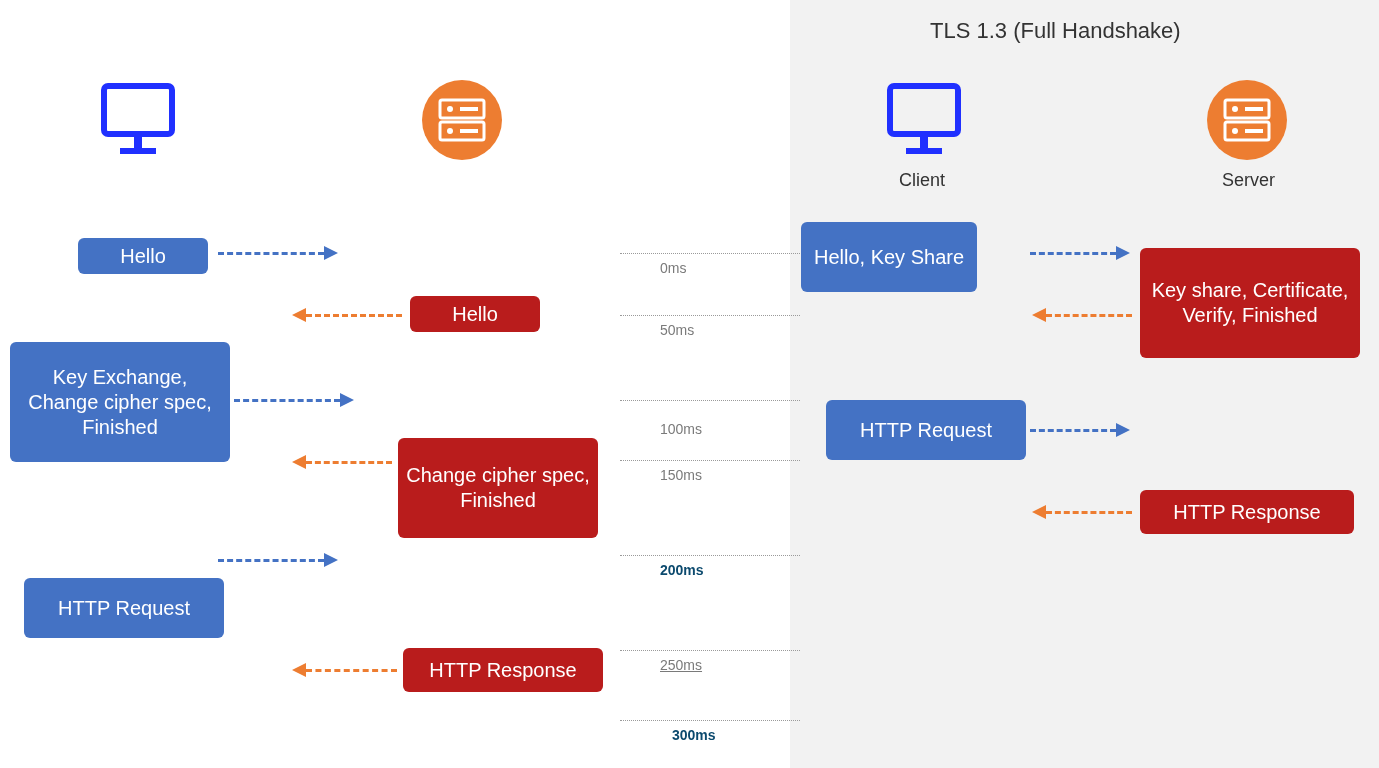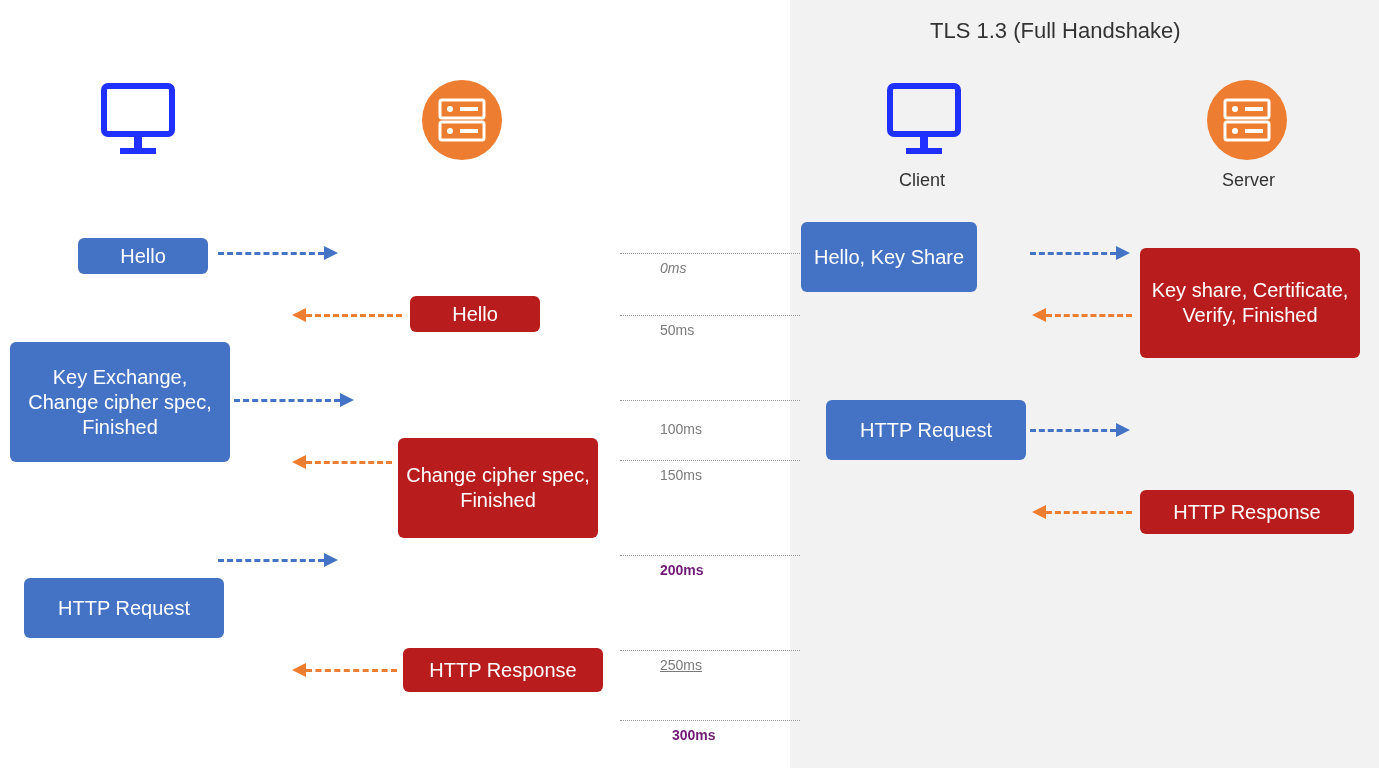--- a/index.html
+++ b/index.html
@@ -68,21 +68,21 @@
     position:absolute;
     border-top: 1px dotted #9a9a9a;
     width: 180px;
     left: 620px;
   }
   .tlabel {
     position:absolute; left: 660px;
     font-size: 14px;
     color: #7a7a7a;
   }
-  .tlabel.hl { color:#701a75; font-weight:600; }
+  .tlabel.hl { color:#0c4a6e; font-weight:600; }
 </style>
 </head>
 <body>
 
 <div class="right-bg"></div>
 <div class="title13">TLS 1.3 (Full Handshake)</div>
 
 <div class="client-icon" style="left:98px; top:82px;">
   <svg width="80" height="76" viewBox="0 0 80 76">
     <rect x="6" y="4" width="68" height="48" rx="4" fill="none" stroke="#2030ff" stroke-width="6"></rect>
@@ -119,21 +119,21 @@
     <rect x="20" y="44" width="44" height="18" rx="2" fill="none" stroke="#fff" stroke-width="3"></rect>
     <circle cx="30" cy="31" r="3" fill="#fff"></circle>
       <rect x="40" y="29" width="18" height="4" fill="#fff"></rect>
     <circle cx="30" cy="53" r="3" fill="#fff"></circle>
       <rect x="40" y="51" width="18" height="4" fill="#fff"></rect>
   </svg>
 </div>
 <div class="label-sm" style="left:1222px; top:170px;">Server</div>
 
 <div class="tline" style="top:253px;"></div>
-<div class="tlabel" style="top:260px;font-style:italic;">0ms</div>
+<div class="tlabel" style="top:260px;">0ms</div>
 <div class="tline" style="top:315px;"></div>
 <div class="tlabel" style="top:322px;">50ms</div>
 <div class="tline" style="top:400px;"></div>
 <div class="tlabel" style="top:407px;margin-top:14px;">100ms</div>
 <div class="tline" style="top:460px;"></div>
 <div class="tlabel" style="top:467px;">150ms</div>
 <div class="tline" style="top:555px;"></div>
 <div class="tlabel hl" style="top:562px;">200ms</div>
 <div class="tline" style="top:650px;"></div>
 <div class="tlabel" style="top:657px;text-decoration:underline;">250ms</div>

